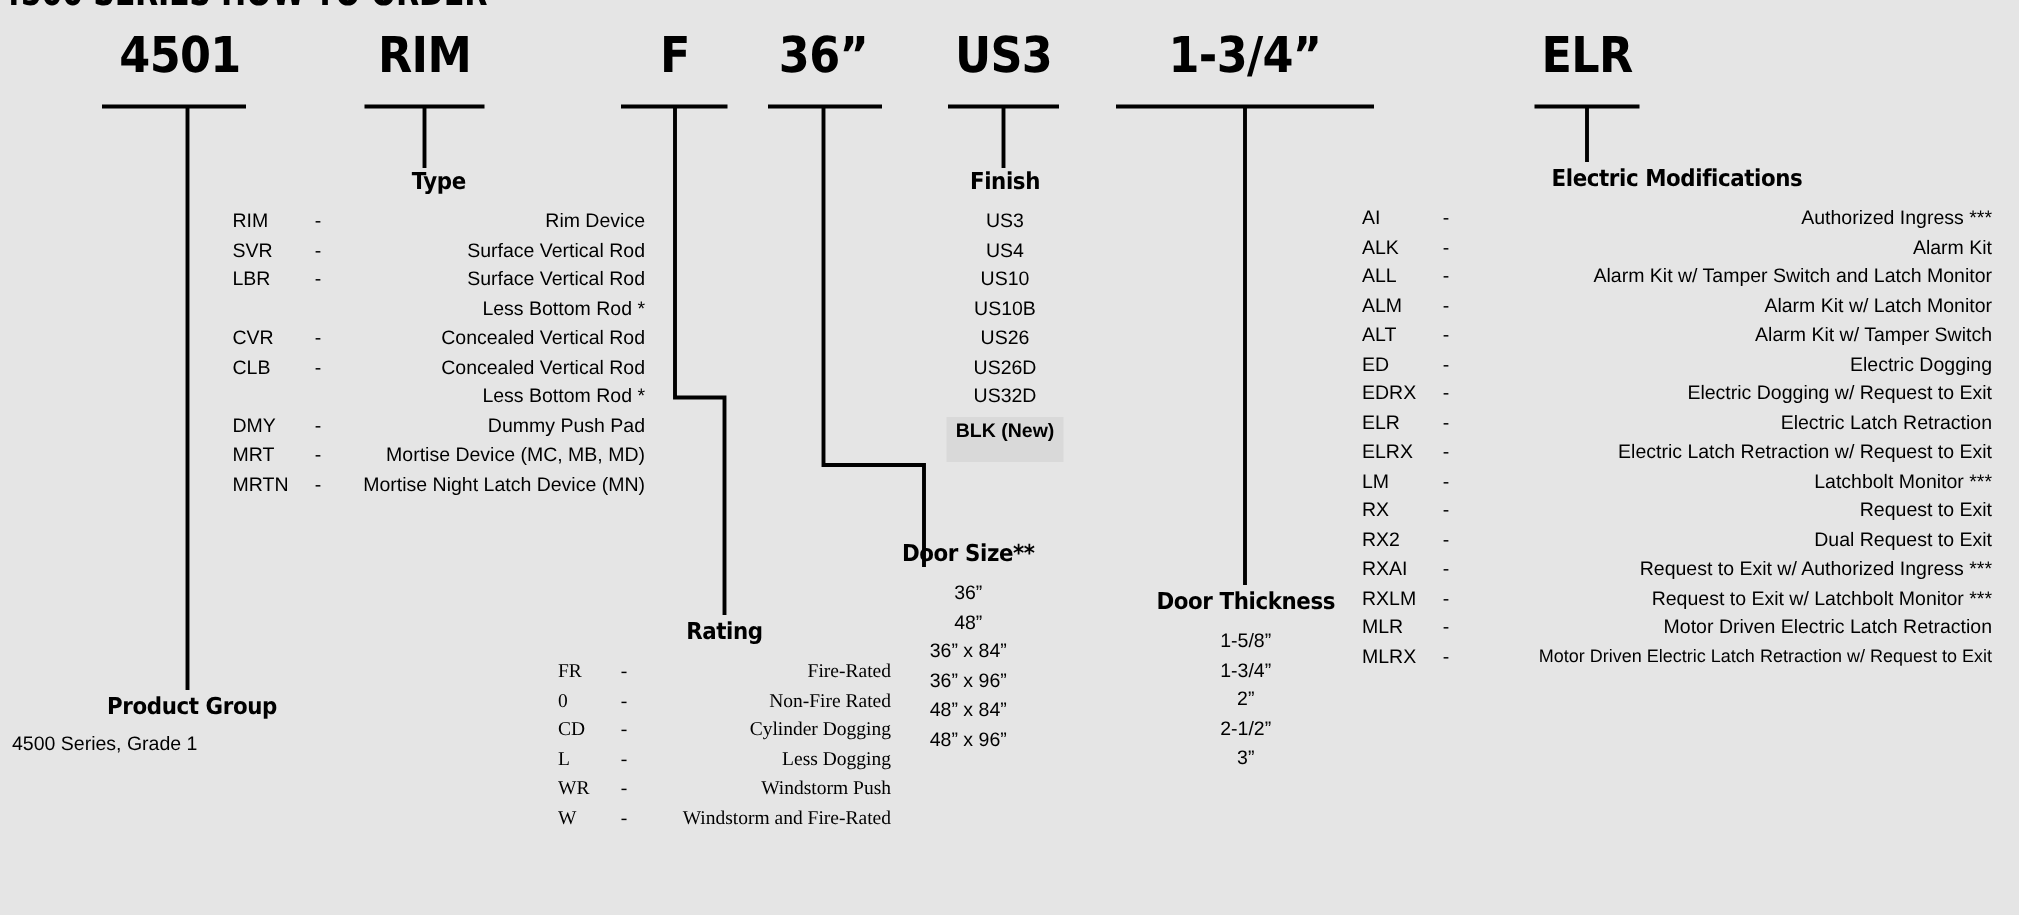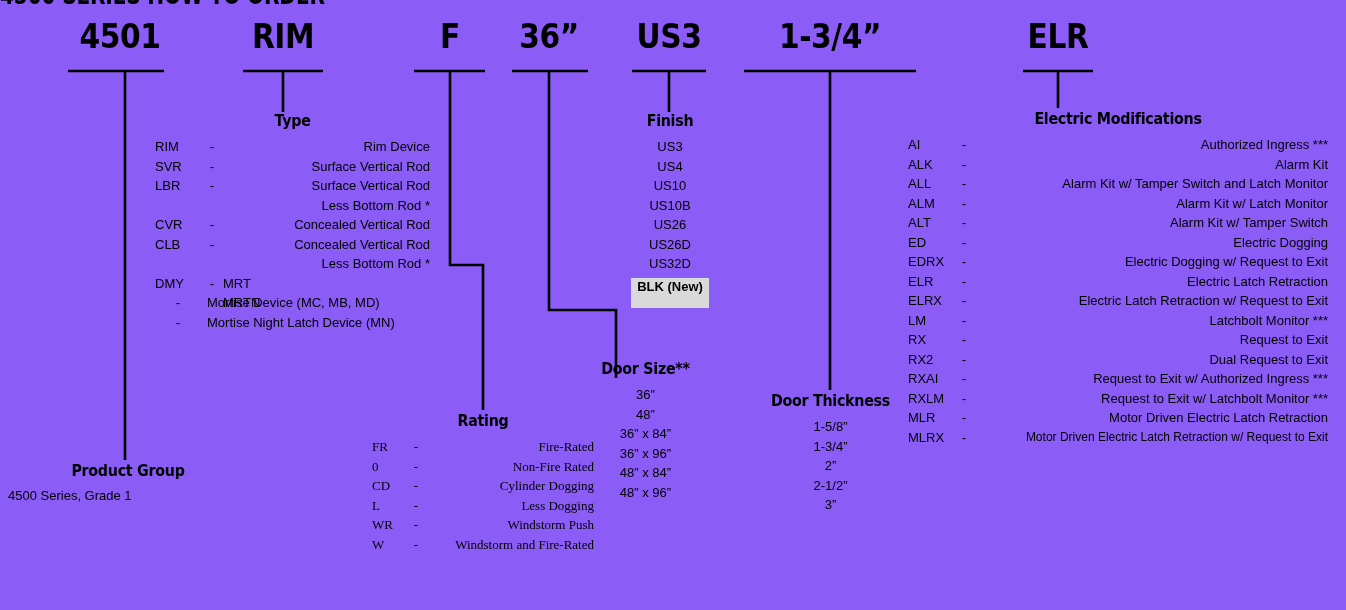--- a/index.html
+++ b/index.html
@@ -9,21 +9,21 @@
   }
   body {
     font-family: "Liberation Sans", sans-serif;
     color: #000000;
   }
   #page {
     position: relative;
     width: 1346px;
     height: 610px;
     overflow: hidden;
-    background: #8b5cf6;
+    background: #e5e5e5;
   }
 
   
   #title {
     position: absolute;
     left: 0px;
     top: -20px;
     font-size: 26px;
     font-weight: bold;
     letter-spacing: -0.2px;
@@ -181,20 +181,21 @@
       <span class="k">CLB</span>
       <span class="d">-</span>
       <span class="v">Concealed Vertical Rod</span>
 
       <span class="k"></span>
       <span class="d"></span>
       <span class="v">Less Bottom Rod *</span>
 
       <span class="k">DMY</span>
       <span class="d">-</span>
+      <span class="v">Dummy Push Pad</span>
 
       <span class="k">MRT</span>
       <span class="d">-</span>
       <span class="v">Mortise Device (MC, MB, MD)</span>
 
       <span class="k">MRTN</span>
       <span class="d">-</span>
       <span class="v">Mortise Night Latch Device (MN)</span>
     </div>
   </div>

